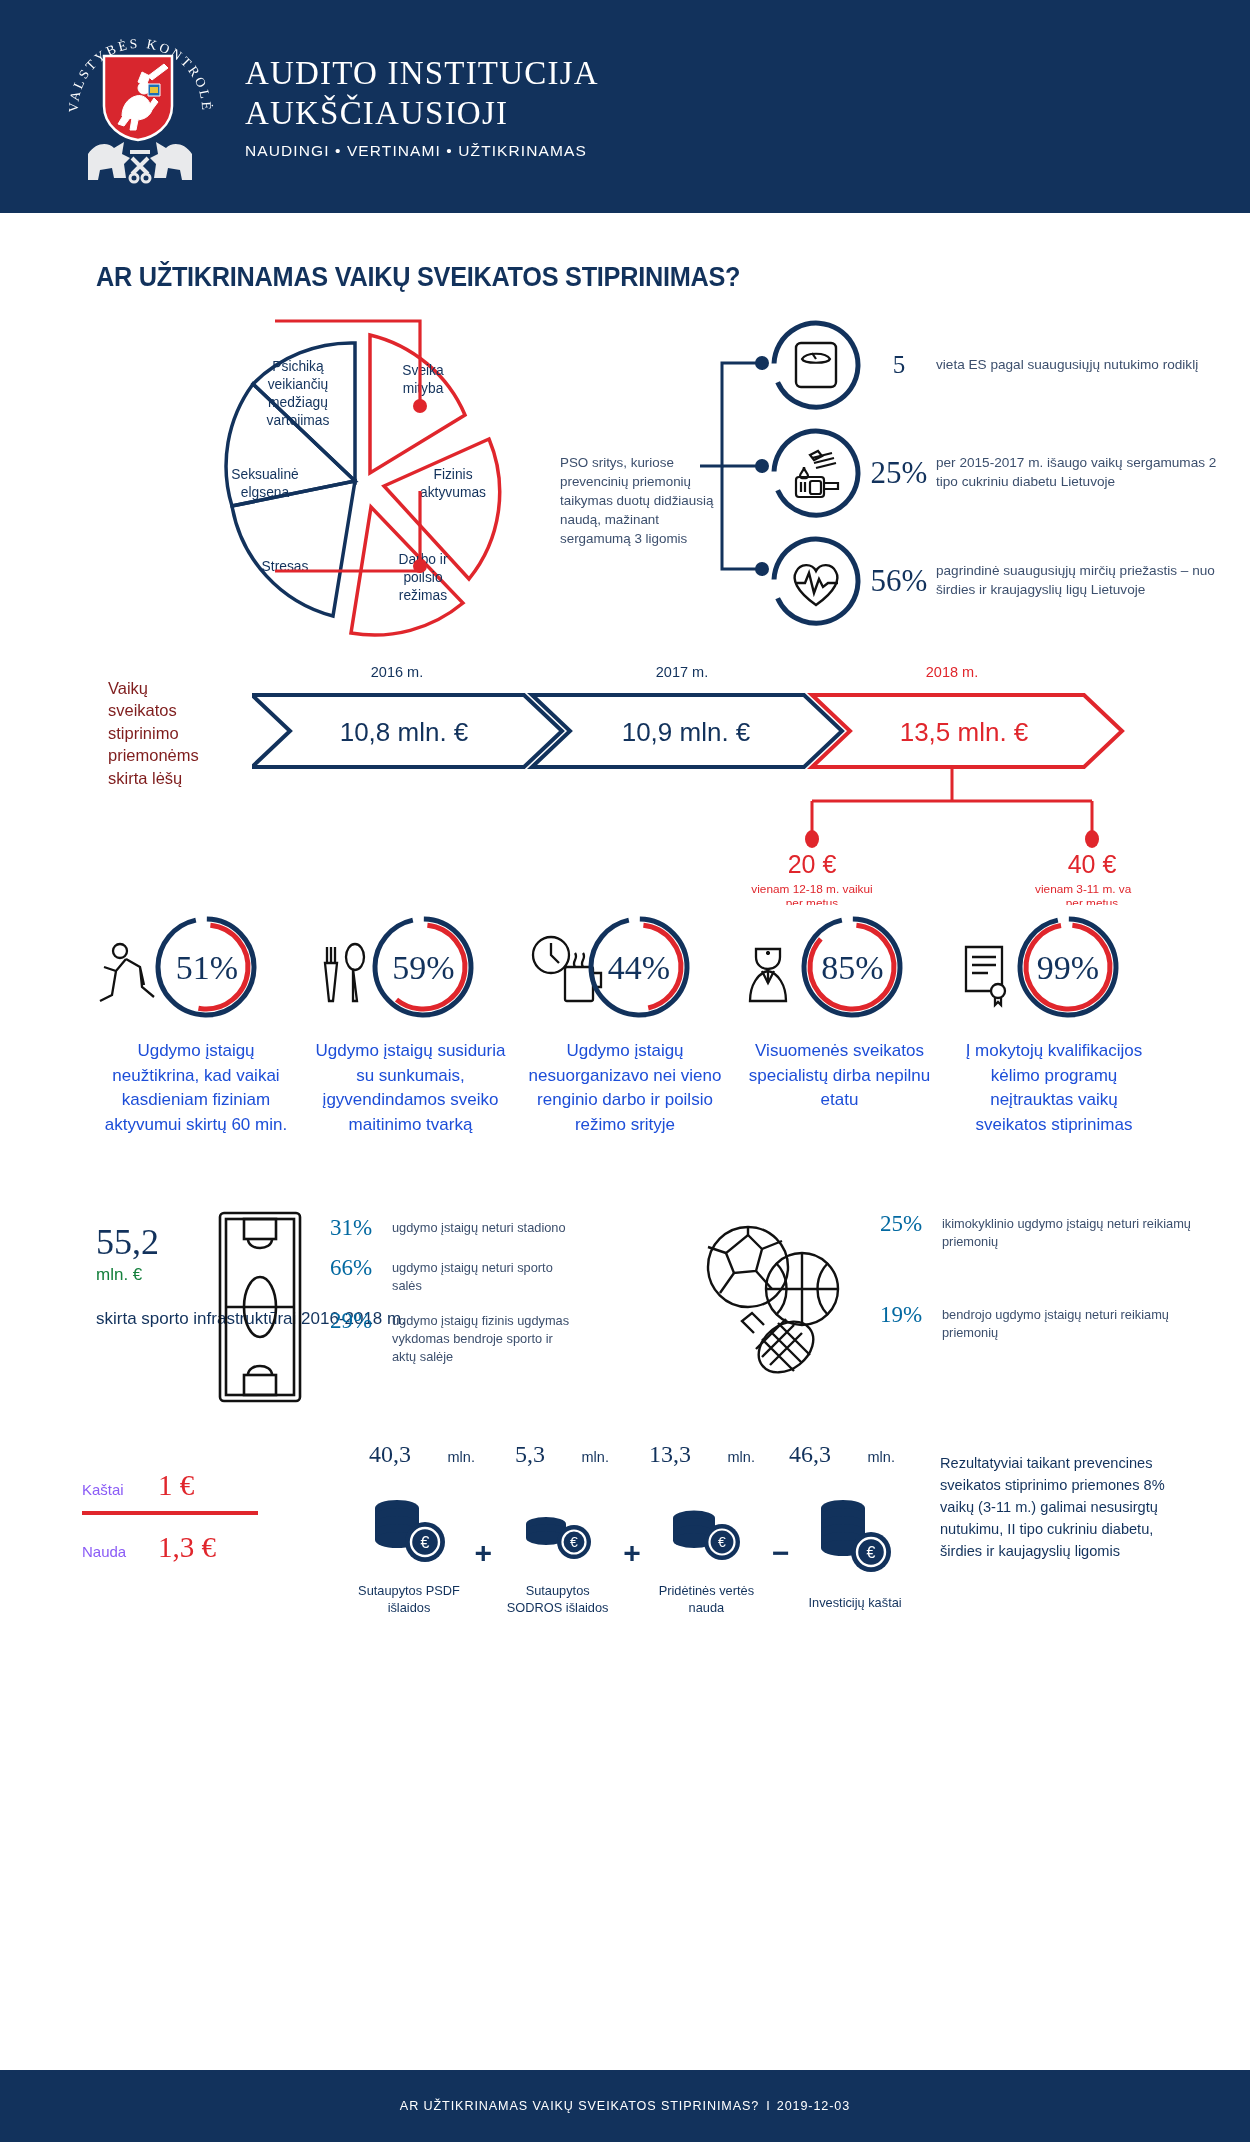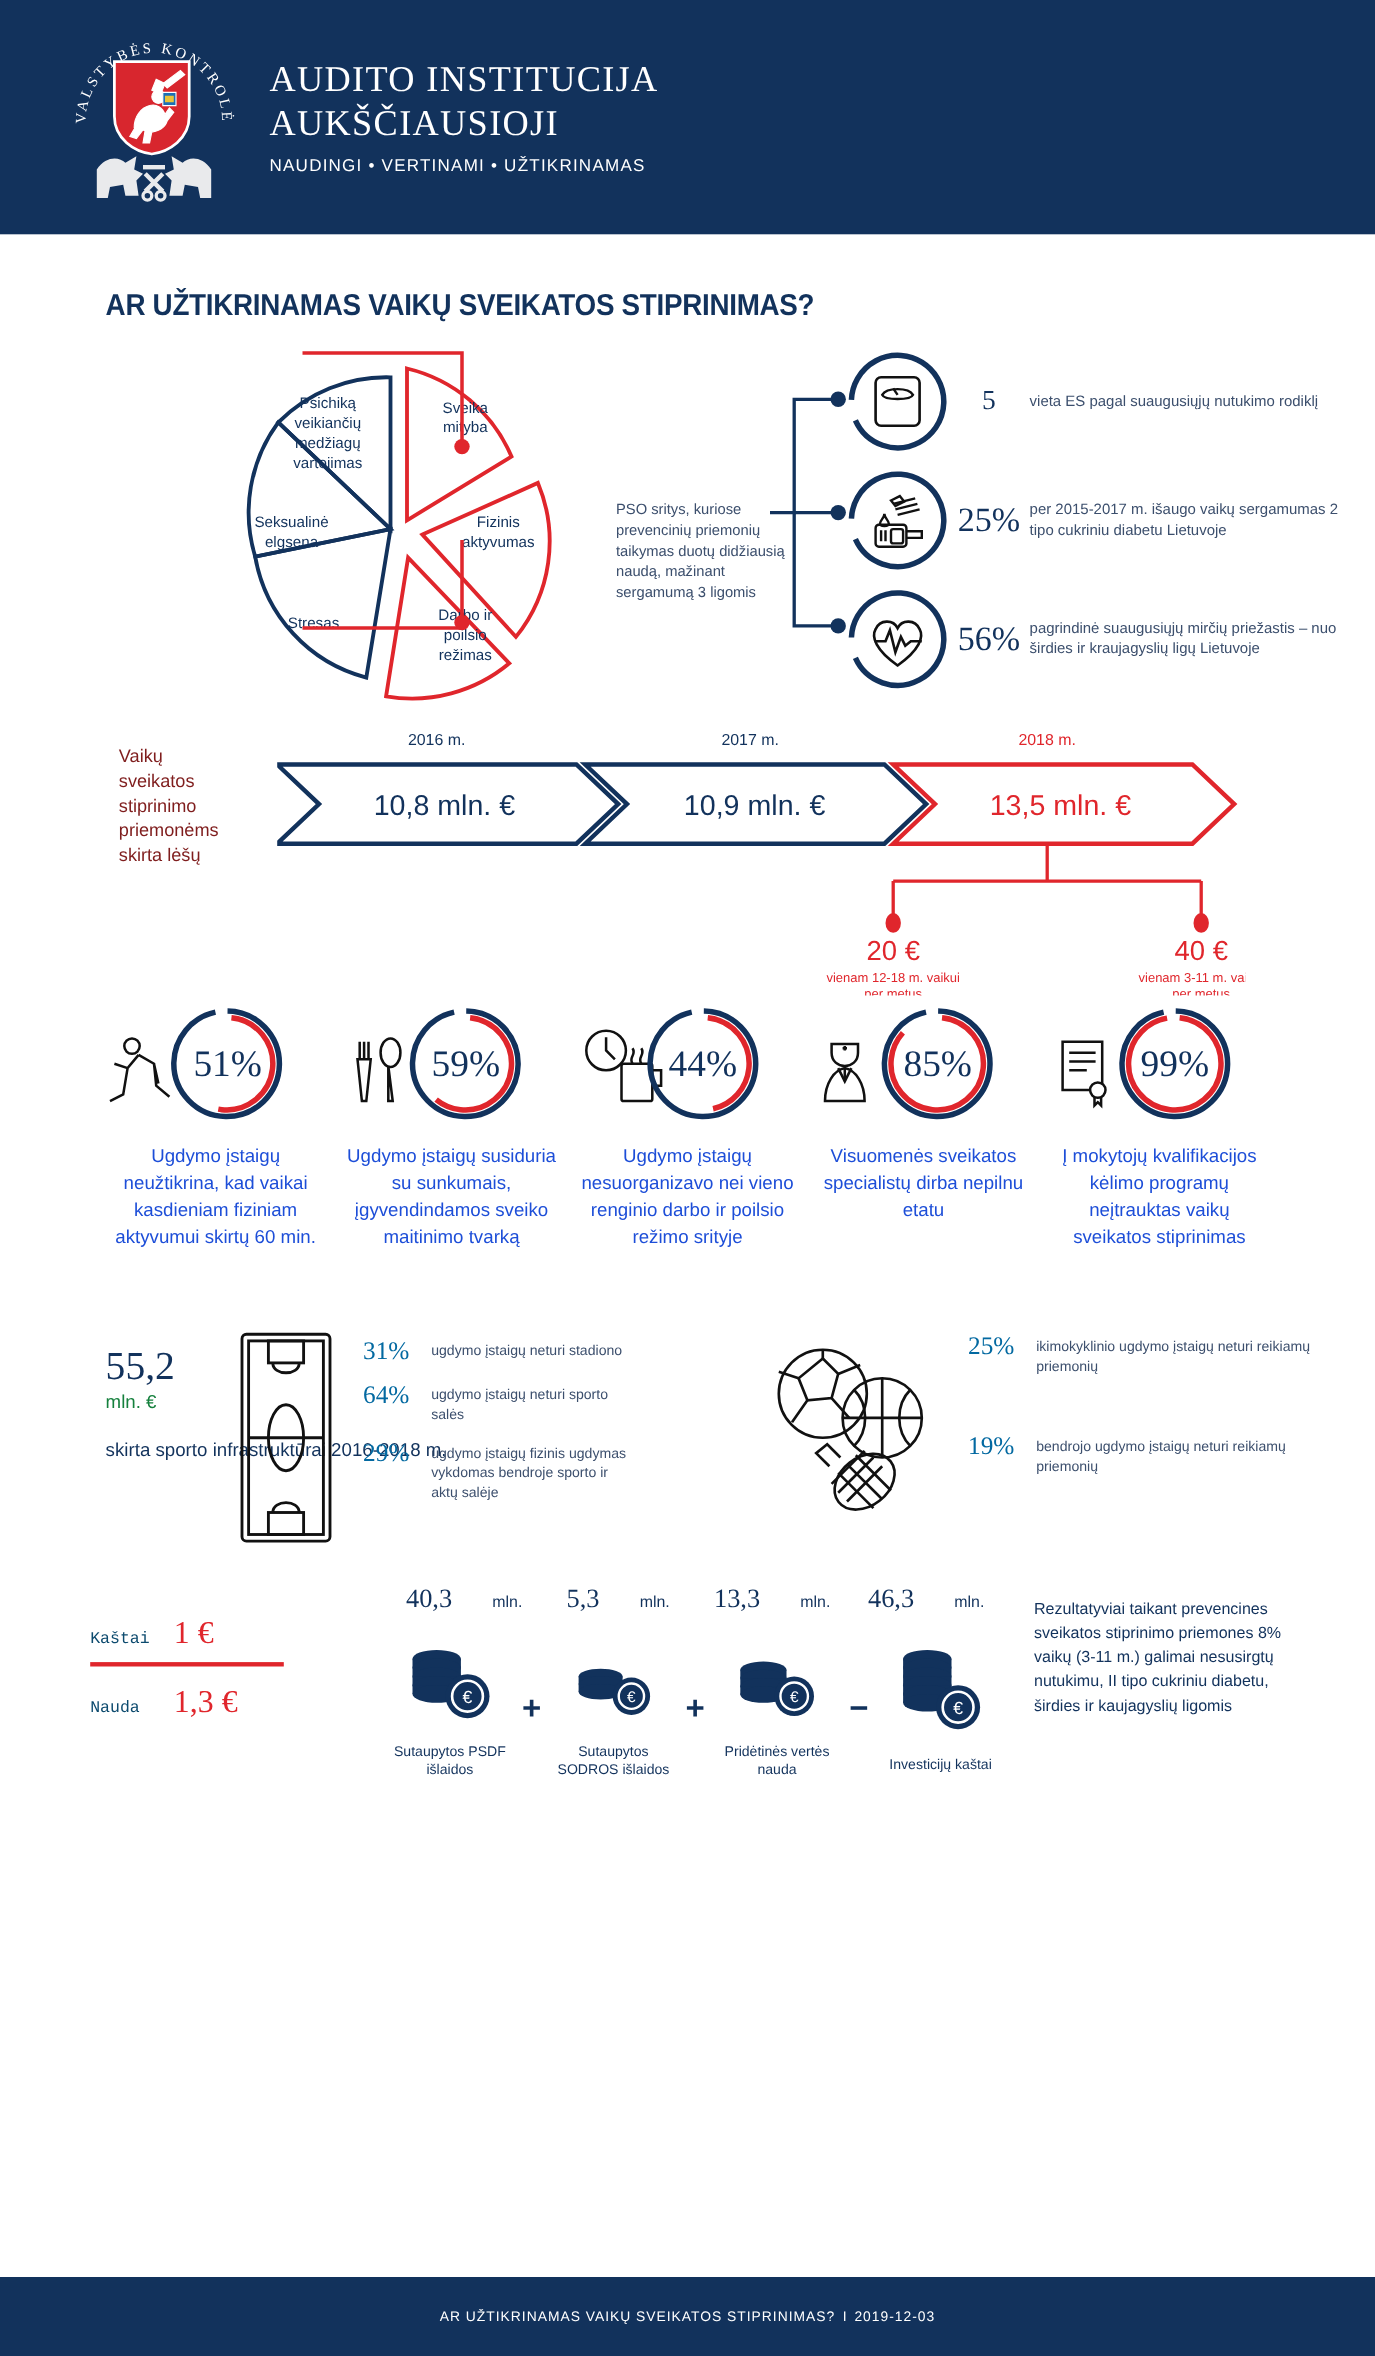--- a/index.html
+++ b/index.html
@@ -77,21 +77,21 @@
   .pc-num { font-size: 23px; color: #0369a1; width: 62px; flex: 0 0 62px;
      font-family: "Liberation Serif", serif;}
   .pc-txt { font-size: 12.8px; line-height: 1.38; color: #3c4f6d; padding-top: 4px; }
   .balls-svg { position: absolute; left: 690px; top: 18px; }
   .pc-list2 { position: absolute; left: 880px; top: 10px; width: 320px; }
   .pc-row2 { display: flex; margin-bottom: 52px; }
   
   .sec5 { position: relative; height: 250px; margin-top: 10px; }
   .cb-left { position: absolute; left: 82px; top: 28px; width: 180px; }
   .cb-line { display: flex; align-items: baseline; }
-  .cb-key { font-size: 15px; color: #0c4a6e; width: 76px; flex: 0 0 76px; font-family: Liberation Mono, monospace;}
+  .cb-key { font-size: 15px; color: #8b5cf6; width: 76px; flex: 0 0 76px;}
   .cb-val { font-size: 29px; color: #e0262c; font-family: "Liberation Serif", serif;}
   .cb-rule { height: 4px; background: #e0262c; margin: 9px 0 16px 0; width: 176px;}
   .coins-row { position: absolute; left: 352px; top: 0; width: 560px; }
   .coin-nums { display: flex; }
   .coin-num { flex: 1; text-align: center; }
   .coin-num .v { font-size: 24px; color: #12325c; font-family: "Liberation Serif", serif;}
   .coin-num .m { font-size: 14.5px; color: #12325c; margin-left: 32px; }
   .coin-icons { display: flex; align-items: center; margin-top: 22px; }
   .coin-item { width: 118px; text-align: center; }
   .coin-op { font-size: 30px; color: #12325c; font-weight: bold; width: 36px;
@@ -400,21 +400,21 @@
       <path d="M38 168 C38 156 62 156 62 168"></path>
     </g>
   </svg>
 
   <div class="pc-list">
     <div class="pc-row">
       <div class="pc-num">31%</div>
       <div class="pc-txt">ugdymo įstaigų neturi stadiono</div>
     </div>
     <div class="pc-row">
-      <div class="pc-num">64%</div>
+      <div class="pc-num">66%</div>
       <div class="pc-txt">ugdymo įstaigų neturi sporto salės</div>
     </div>
     <div class="pc-row">
       <div class="pc-num">29%</div>
       <div class="pc-txt">ugdymo įstaigų fizinis ugdymas vykdomas bendroje sporto ir aktų salėje</div>
     </div>
   </div>
 
   <svg class="balls-svg" width="170" height="170" viewBox="0 0 170 170">
     <g fill="none" stroke="#111" stroke-width="2.4">

